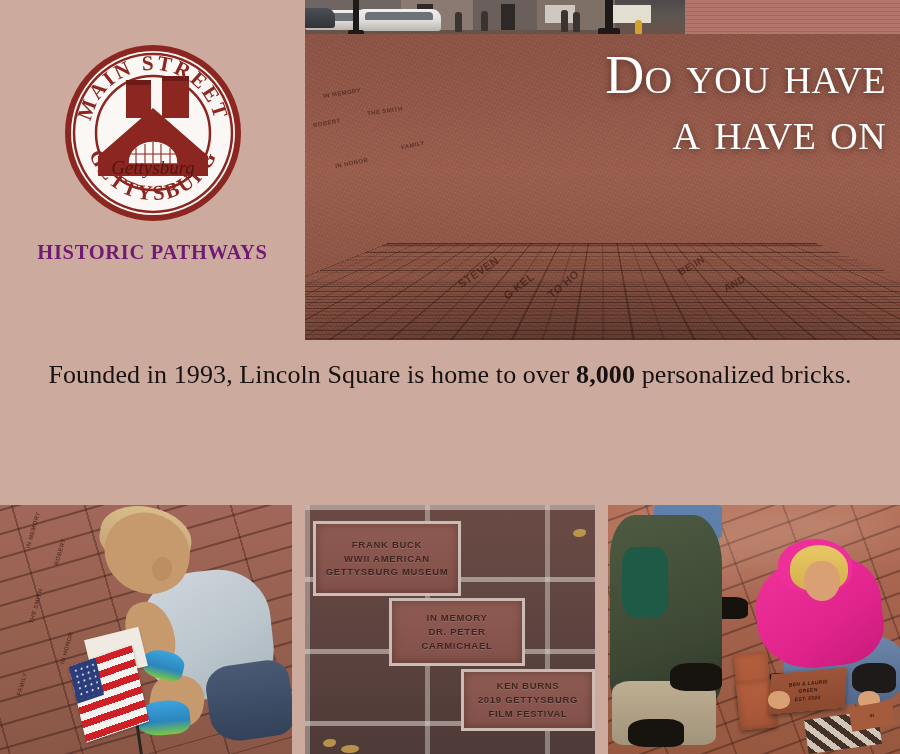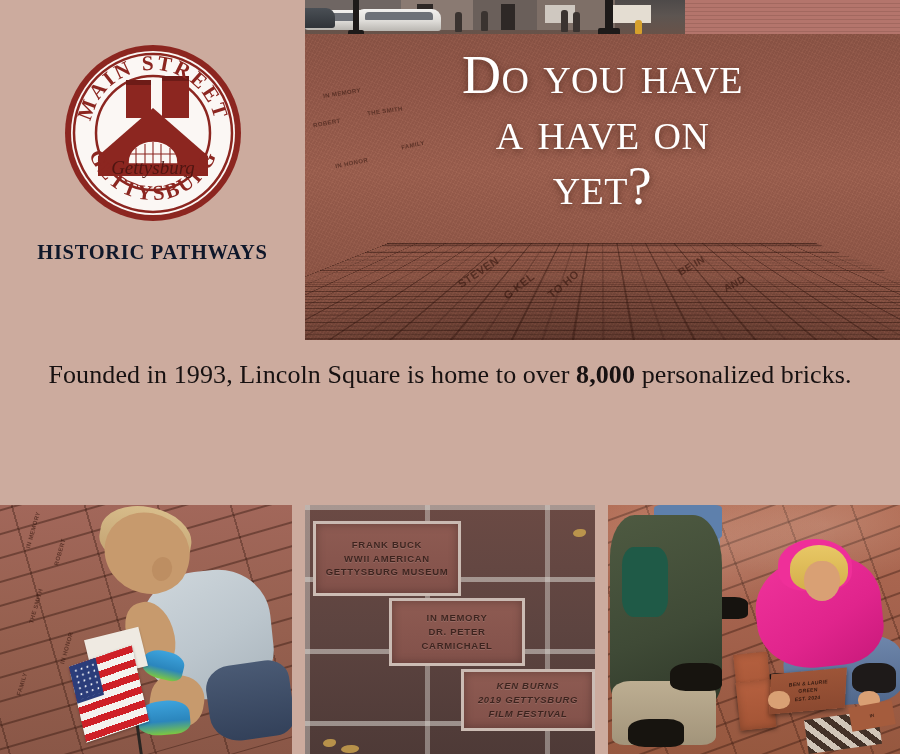--- a/index.html
+++ b/index.html
@@ -43,21 +43,21 @@
   .logo-svg { display: block; width: 178px; height: 178px; }
 
   .brand-lines {
     margin-top: 16px;
     text-align: center;
     line-height: 1.45;
   }
   .brand-line {
     font-family: "Liberation Serif", "DejaVu Serif", serif;
     font-weight: bold;
-    color: #0f172a;
+    color: #701a75;
     font-size: 20.5px;
     letter-spacing: 0.7px;
     white-space: nowrap;
   }
 
   
   .hero {
     position: absolute;
     left: 305px;
     top: 0;
@@ -164,21 +164,21 @@
     font-family: "Liberation Sans", sans-serif;
     font-size: 6px;
     letter-spacing: 0.4px;
     white-space: nowrap;
     font-weight: bold;
   }
 
   .headline {
     position: absolute;
     left: 0; right: 0; top: 48px;
-    text-align: center;
+    text-align: right;
     color: #ffffff;
     font-family: "Liberation Serif", "DejaVu Serif", serif;
     font-variant: small-caps;
     font-size: 54px;
     line-height: 1.03;
     letter-spacing: 0.4px;
     text-shadow: 0 2px 7px rgba(45,18,10,0.55);
     padding: 0 14px;
   }
   .headline .hl-line { display: block; }
@@ -385,21 +385,21 @@
     font-size: 9.5px;
     font-weight: bold;
     letter-spacing: 0.7px;
     color: rgba(30,14,10,0.72);
     text-shadow: 0 1px 0 rgba(255,255,255,0.12);
     line-height: 1.45;
     white-space: nowrap;
   }
   .eb1 { left: 8px;   top: 16px;  width: 148px; height: 75px; align-items: center; }
   .eb2 { left: 84px;  top: 93px;  width: 136px; height: 68px; }
-  .eb3 { left: 156px; top: 164px; width: 134px; height: 62px; font-style: italic; }
+  .eb3 { left: 156px; top: 164px; width: 134px; height: 62px; }
   .leaf {
     position: absolute;
     width: 13px; height: 8px;
     background: #c9a14e;
     border-radius: 60% 40% 55% 45%;
     opacity: 0.85;
   }
 
   
   .r-wetwalk {
@@ -649,21 +649,20 @@
         <span class="engrave" style="left:196px; top:246px; transform:rotate(-38deg); font-size:11px;">G KEL</span>
         <span class="engrave" style="left:240px; top:244px; transform:rotate(-40deg); font-size:11px;">TO HO</span>
         <span class="engrave" style="left:372px; top:226px; transform:rotate(-30deg); font-size:10px;">BE IN</span>
         <span class="engrave" style="left:418px; top:244px; transform:rotate(-28deg); font-size:10px;">AND</span>
       </div>
     </div>
 
     <div class="headline">
       <span class="hl-line">Do you have</span>
       <span class="hl-line">a have on</span>
-      <span class="hl-line">yet?</span>
     </div>
   </div>
 
   <div class="midtext">
     <div class="lede"><span>Founded in 1993, Lincoln Square is home to over </span><b>8,000</b><span> personalized bricks.</span></div>
 
 
   </div>
 
   <div class="photo-row">

